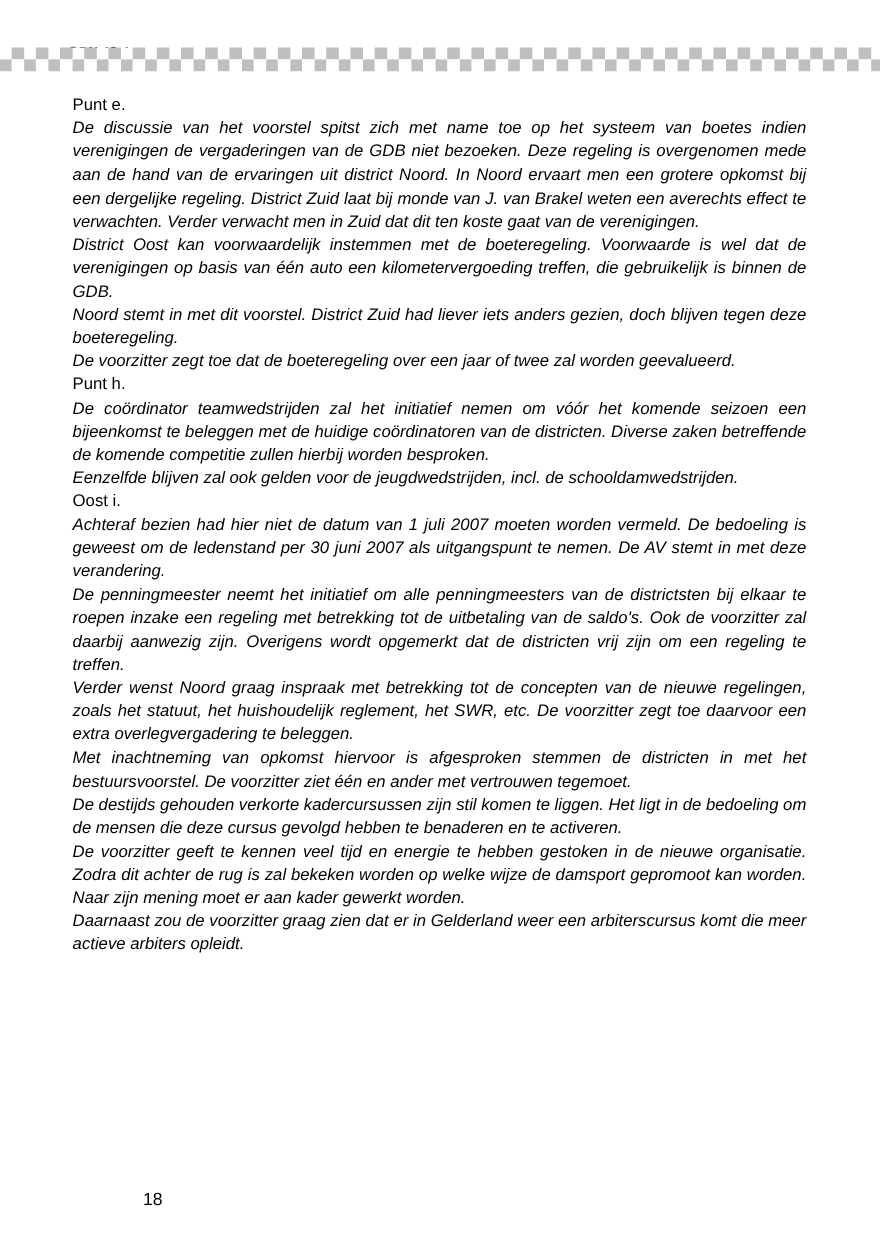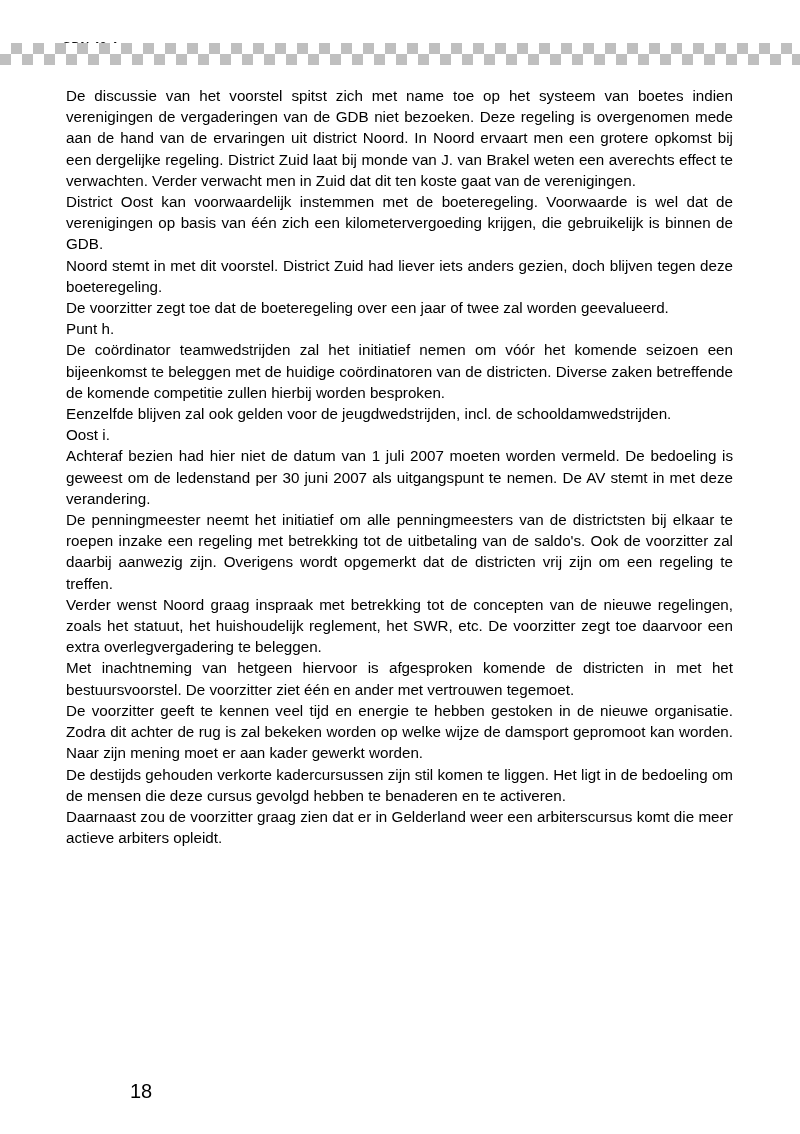--- a/index.html
+++ b/index.html
@@ -88,52 +88,54 @@
     padding: 0;
     font-size: 15.2px;
     line-height: 21.2px;
     text-align: justify;
     text-justify: inter-word;
     color: #000000;
     word-spacing: 0px;
   }
   .para.last-line-natural {
     text-align-last: left;
+    font-style: italic;
   }
   .para.heading-line {
     text-align: left;
   }
 
   
   .page-number {
     position: absolute;
     left: 130px;
     top: 1081px;
-    font-size: 20px;
+    font-size: 16px;
     line-height: 20px;
     color: #000000;
   }
 </style>
 </head>
 <body>
 
 <div class="page">
 
   <div class="header-title">GDN 48-4</div>
 
   <div class="checker-rule">
     <div class="checker-row top"></div>
     <div class="checker-row bottom"></div>
   </div>
 
   <div class="body-area">
 
     <div class="block">
+      <p class="para heading-line">Punt e.</p>
       <p class="para last-line-natural">De discussie van het voorstel spitst zich met name toe op het systeem van boetes indien verenigingen de vergaderingen van de GDB niet bezoeken. Deze regeling is overgenomen mede aan de hand van de ervaringen uit district Noord. In Noord ervaart men een grotere opkomst bij een dergelijke regeling. District Zuid laat bij monde van J. van Brakel weten een averechts effect te verwachten. Verder verwacht men in Zuid dat dit ten koste gaat van de verenigingen.</p>
-      <p class="para last-line-natural">District Oost kan voorwaardelijk instemmen met de boeteregeling. Voorwaarde is wel dat de verenigingen op basis van één zich een kilometervergoeding krijgen, die gebruikelijk is binnen de GDB.</p>
+      <p class="para last-line-natural">District Oost kan voorwaardelijk instemmen met de boeteregeling. Voorwaarde is wel dat de verenigingen op basis van één auto een kilometervergoeding treffen, die gebruikelijk is binnen de GDB.</p>
       <p class="para last-line-natural">Noord stemt in met dit voorstel. District Zuid had liever iets anders gezien, doch blijven tegen deze boeteregeling.</p>
       <p class="para last-line-natural">De voorzitter zegt toe dat de boeteregeling over een jaar of twee zal worden geevalueerd.</p>
     </div>
 
     <div class="block spaced">
       <p class="para heading-line">Punt h.</p>
       <p class="para last-line-natural">De coördinator teamwedstrijden zal het initiatief nemen om vóór het komende seizoen een bijeenkomst te beleggen met de huidige coördinatoren van de districten. Diverse zaken betreffende de komende competitie zullen hierbij worden besproken.</p>
       <p class="para last-line-natural">Eenzelfde blijven zal ook gelden voor de jeugdwedstrijden, incl. de schooldamwedstrijden.</p>
     </div>
 
@@ -144,26 +146,26 @@
 
     <div class="block spaced">
       <p class="para last-line-natural">De penningmeester neemt het initiatief om alle penningmeesters van de districtsten bij elkaar te roepen inzake een regeling met betrekking tot de uitbetaling van de saldo's. Ook de voorzitter zal daarbij aanwezig zijn. Overigens wordt opgemerkt dat de districten vrij zijn om een regeling te treffen.</p>
     </div>
 
     <div class="block spaced">
       <p class="para last-line-natural">Verder wenst Noord graag inspraak met betrekking tot de concepten van de nieuwe regelingen, zoals het statuut, het huishoudelijk reglement, het SWR, etc. De voorzitter zegt toe daarvoor een extra overlegvergadering te beleggen.</p>
     </div>
 
     <div class="block spaced">
-      <p class="para last-line-natural">Met inachtneming van hetgeen hiervoor is afgesproken komende de districten in met het bestuursvoorstel. De voorzitter ziet één en ander met vertrouwen tegemoet.</p>
+      <p class="para last-line-natural">Met inachtneming van opkomst hiervoor is afgesproken stemmen de districten in met het bestuursvoorstel. De voorzitter ziet één en ander met vertrouwen tegemoet.</p>
     </div>
 
     <div class="block spaced">
+      <p class="para last-line-natural">De destijds gehouden verkorte kadercursussen zijn stil komen te liggen. Het ligt in de bedoeling om de mensen die deze cursus gevolgd hebben te benaderen en te activeren.</p>
       <p class="para last-line-natural">De voorzitter geeft te kennen veel tijd en energie te hebben gestoken in de nieuwe organisatie. Zodra dit achter de rug is zal bekeken worden op welke wijze de damsport gepromoot kan worden. Naar zijn mening moet er aan kader gewerkt worden.</p>
-      <p class="para last-line-natural">De destijds gehouden verkorte kadercursussen zijn stil komen te liggen. Het ligt in de bedoeling om de mensen die deze cursus gevolgd hebben te benaderen en te activeren.</p>
       <p class="para last-line-natural">Daarnaast zou de voorzitter graag zien dat er in Gelderland weer een arbiterscursus komt die meer actieve arbiters opleidt.</p>
     </div>
 
   </div>
 
   <div class="page-number">18</div>
 
 </div>
 
 </body></html>

